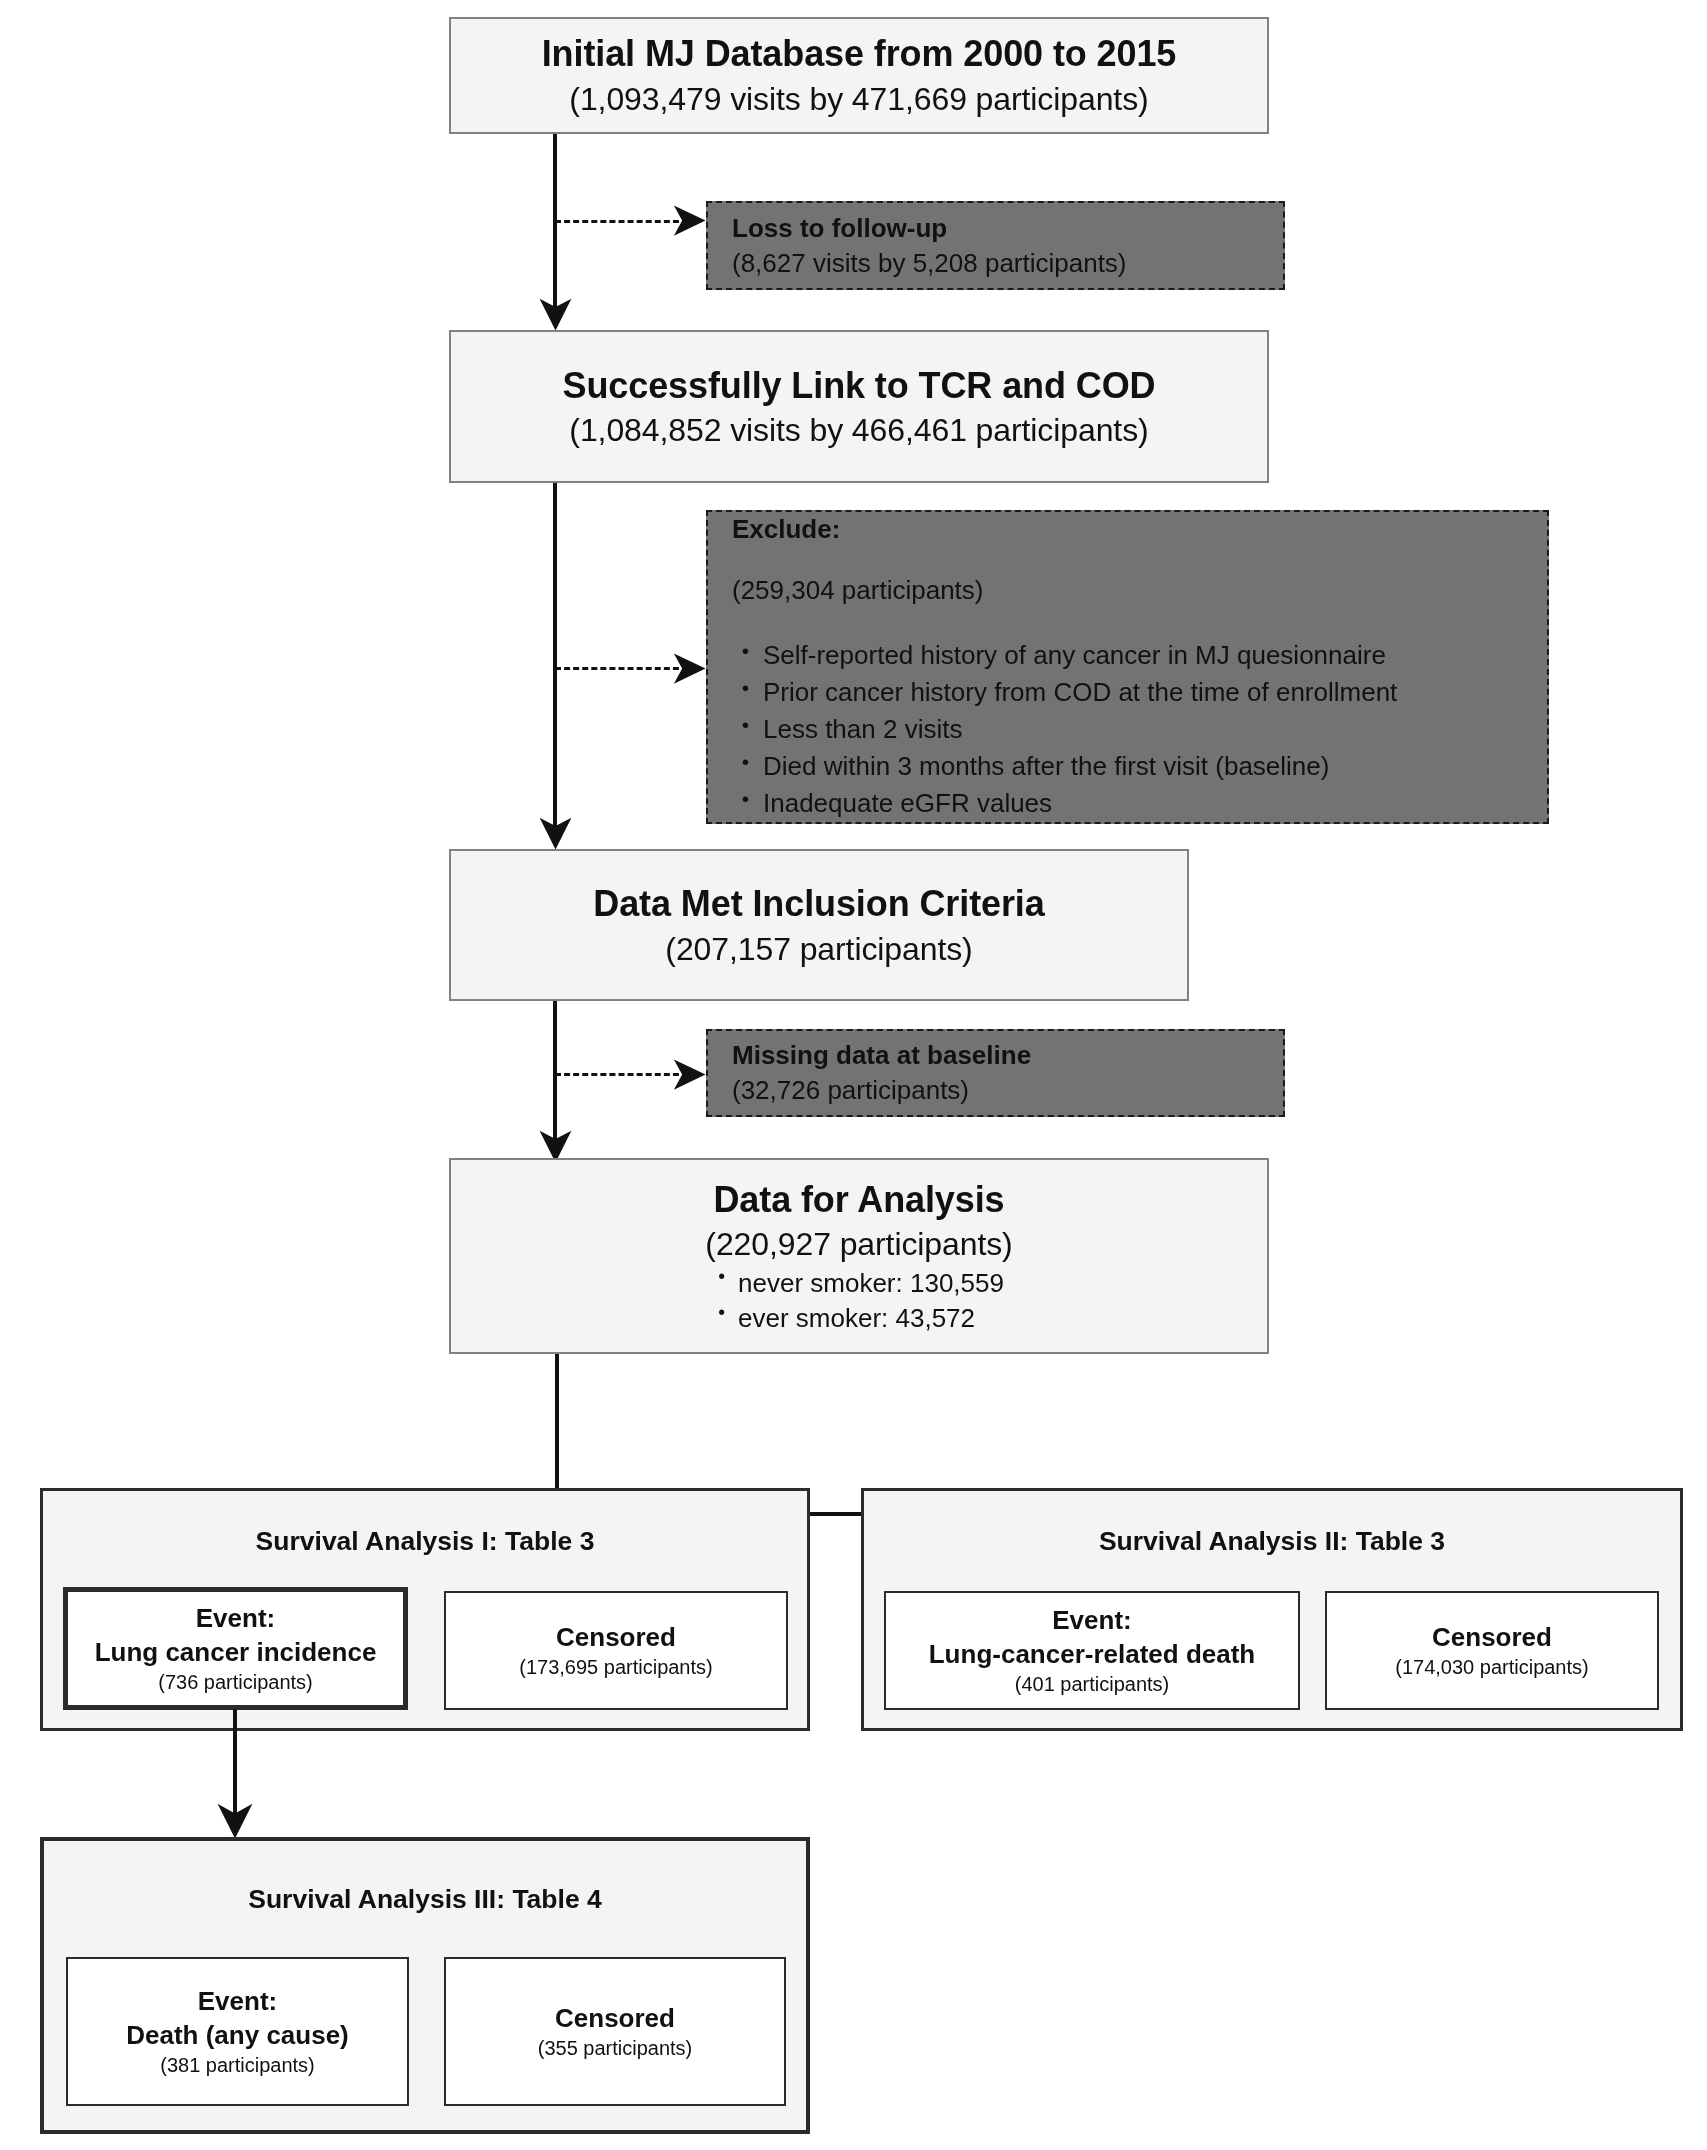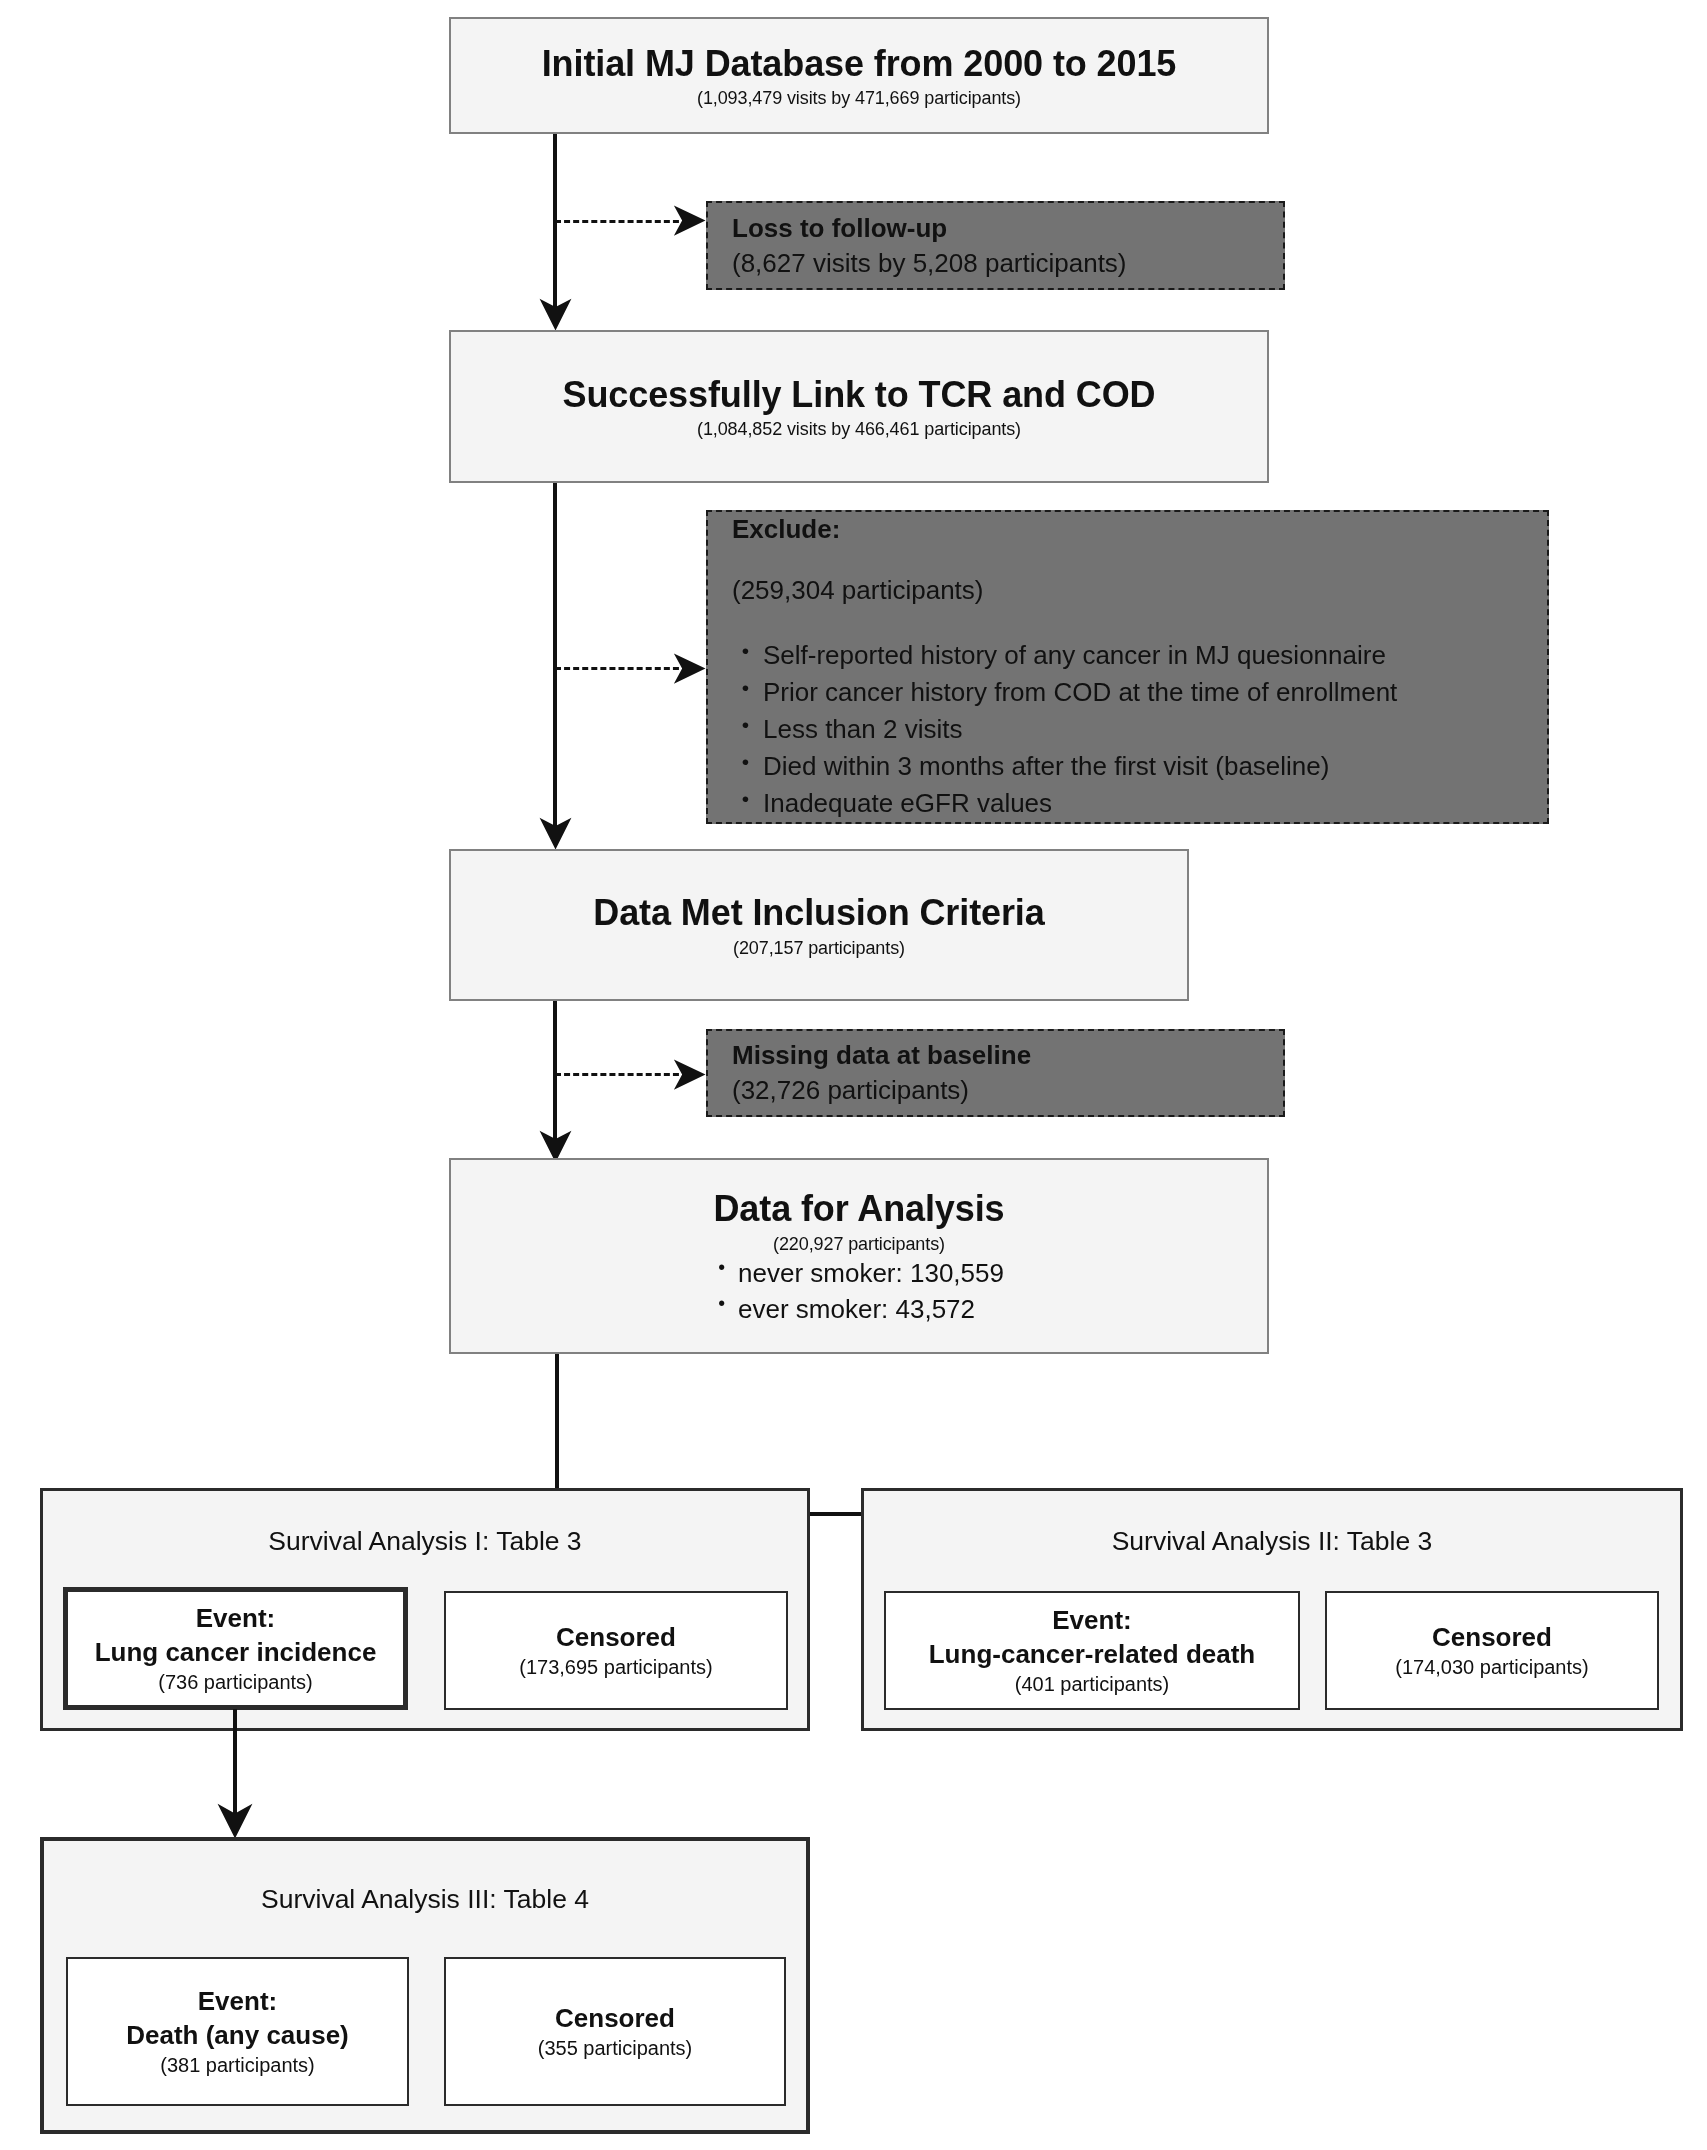--- a/index.html
+++ b/index.html
@@ -31,21 +31,21 @@
     justify-content: center;
     text-align: center;
   }
   .proc-title {
     font-weight: bold;
     font-size: 36px;
     line-height: 1.32;
     letter-spacing: -0.1px;
   }
   .proc-sub {
-    font-size: 18px;
+    font-size: 32px;
     line-height: 1.32;
     letter-spacing: -0.1px;
   }
 
   
   .dashed-box {
     background: #737373;
     border: 2.8px dashed #1a1a1a;
     display: flex;
     flex-direction: column;
@@ -106,21 +106,21 @@
   
   .panel {
     background: #f4f4f4;
     border: 3.5px solid #2b2b2b;
   }
   .panel-heavy { border-width: 4.9px; }
   .panel-title {
     position: absolute;
     width: 100%;
     text-align: center;
-    font-weight: normal;
+    font-weight: bold;
     font-size: 26.5px;
     left: 0;
   }
   .sub-box {
     background: #ffffff;
     border: 2.8px solid #2b2b2b;
     display: flex;
     flex-direction: column;
     align-items: center;
     justify-content: center;

